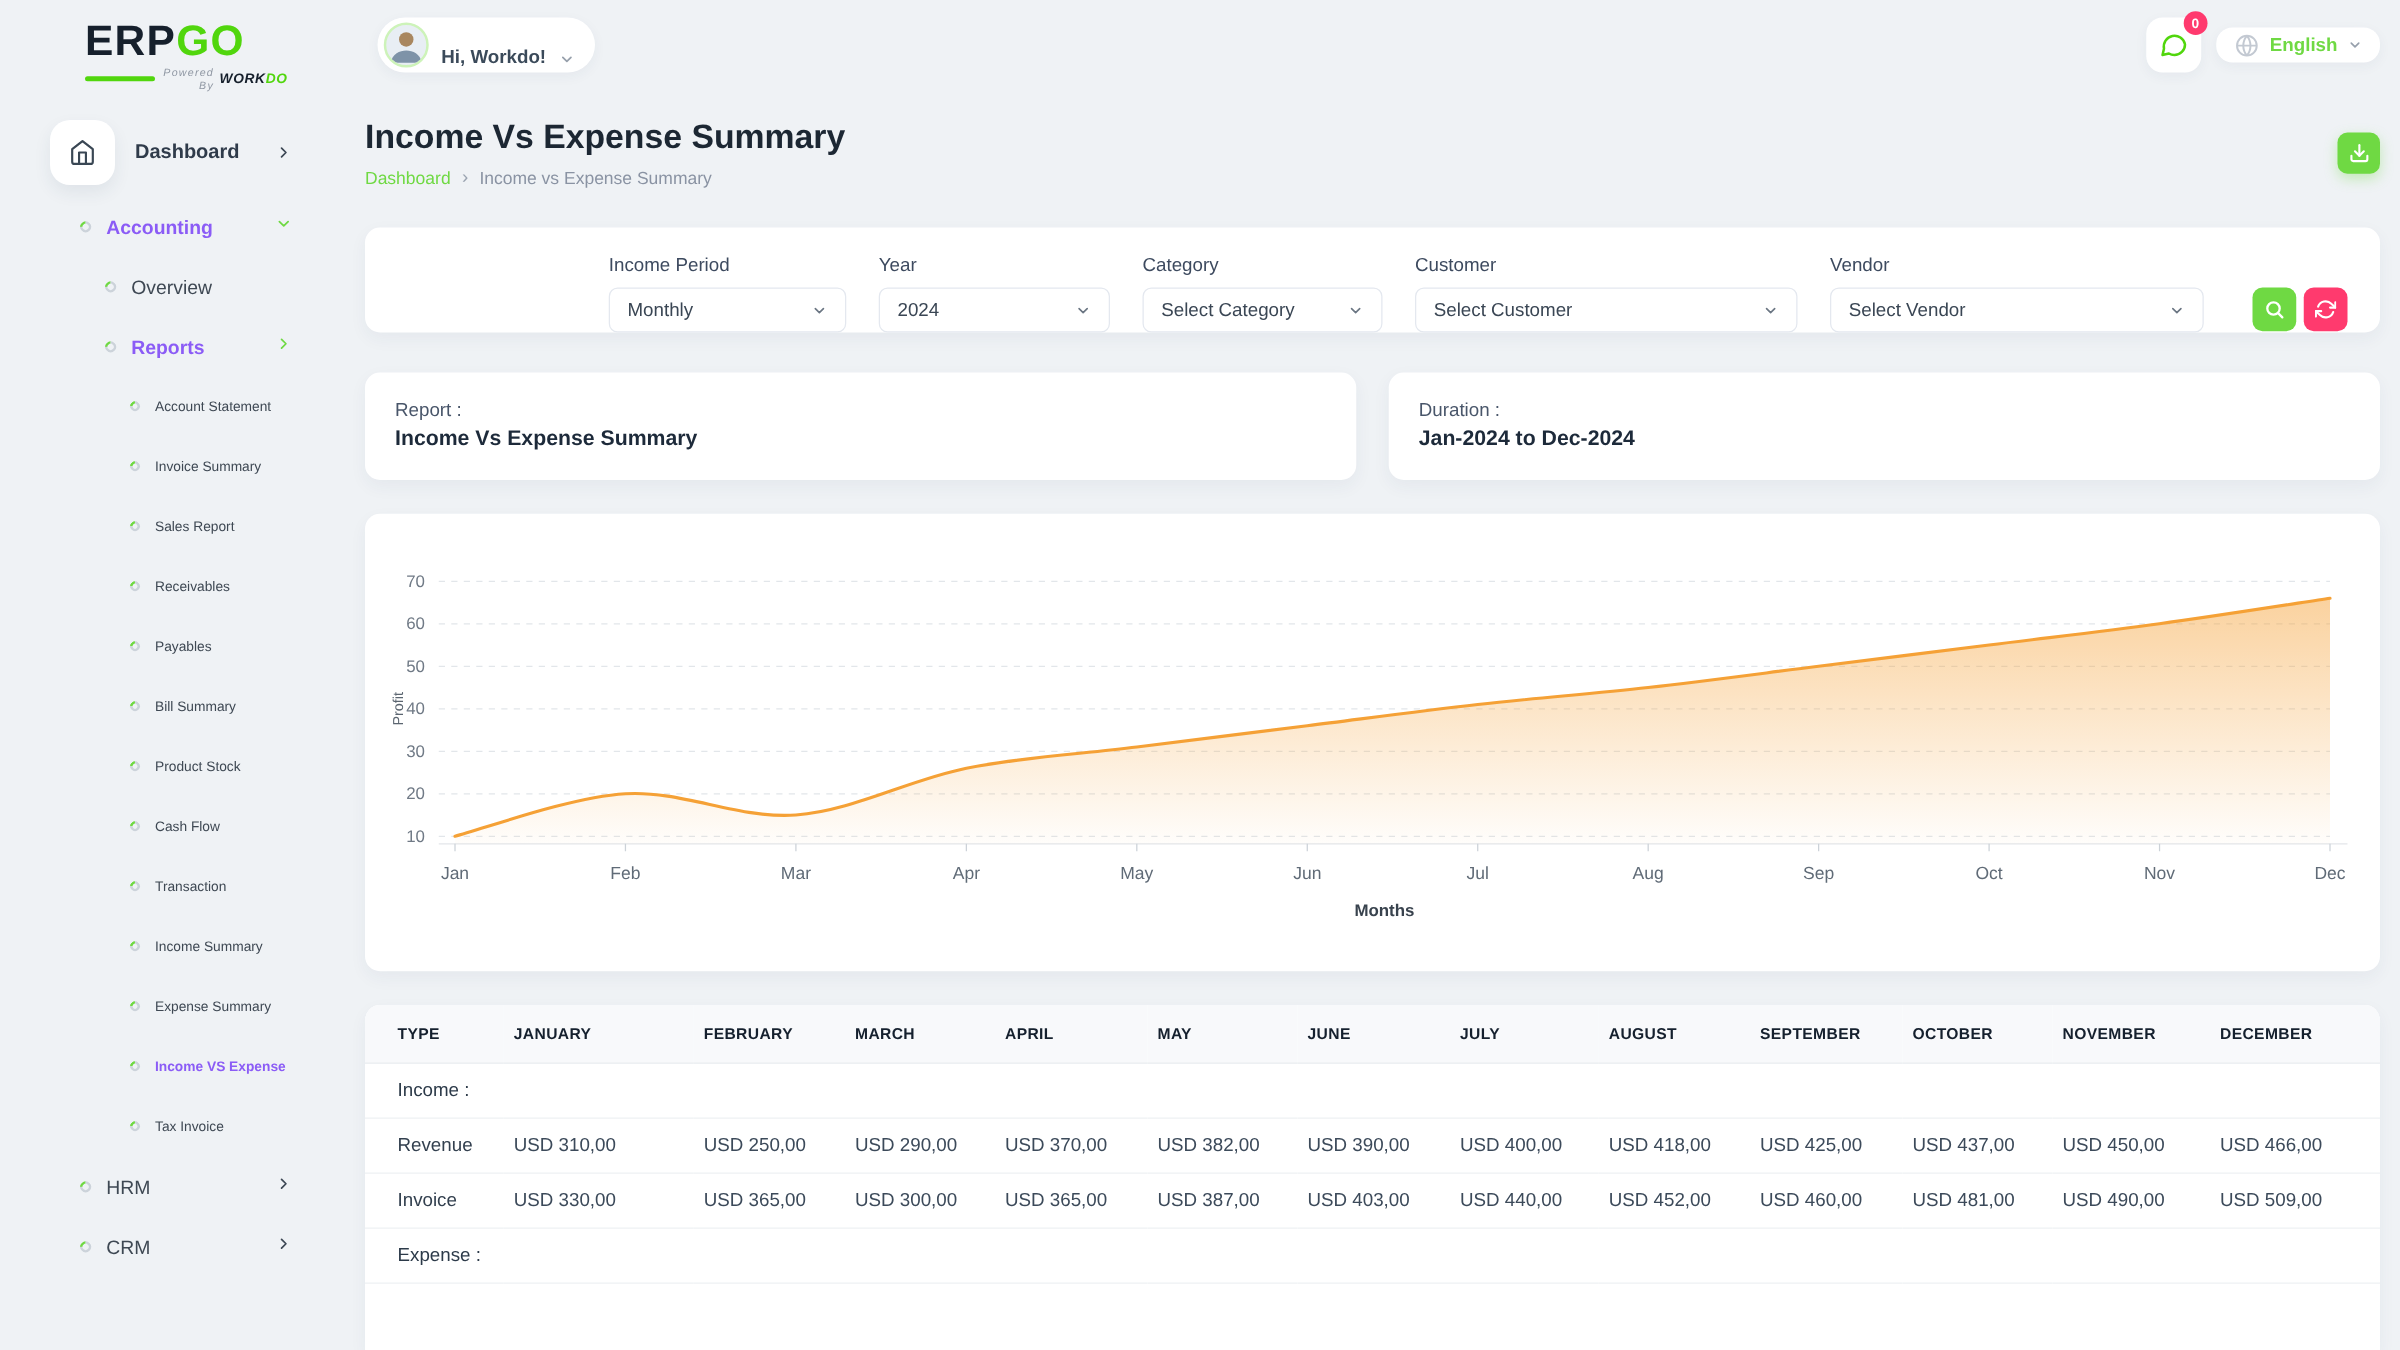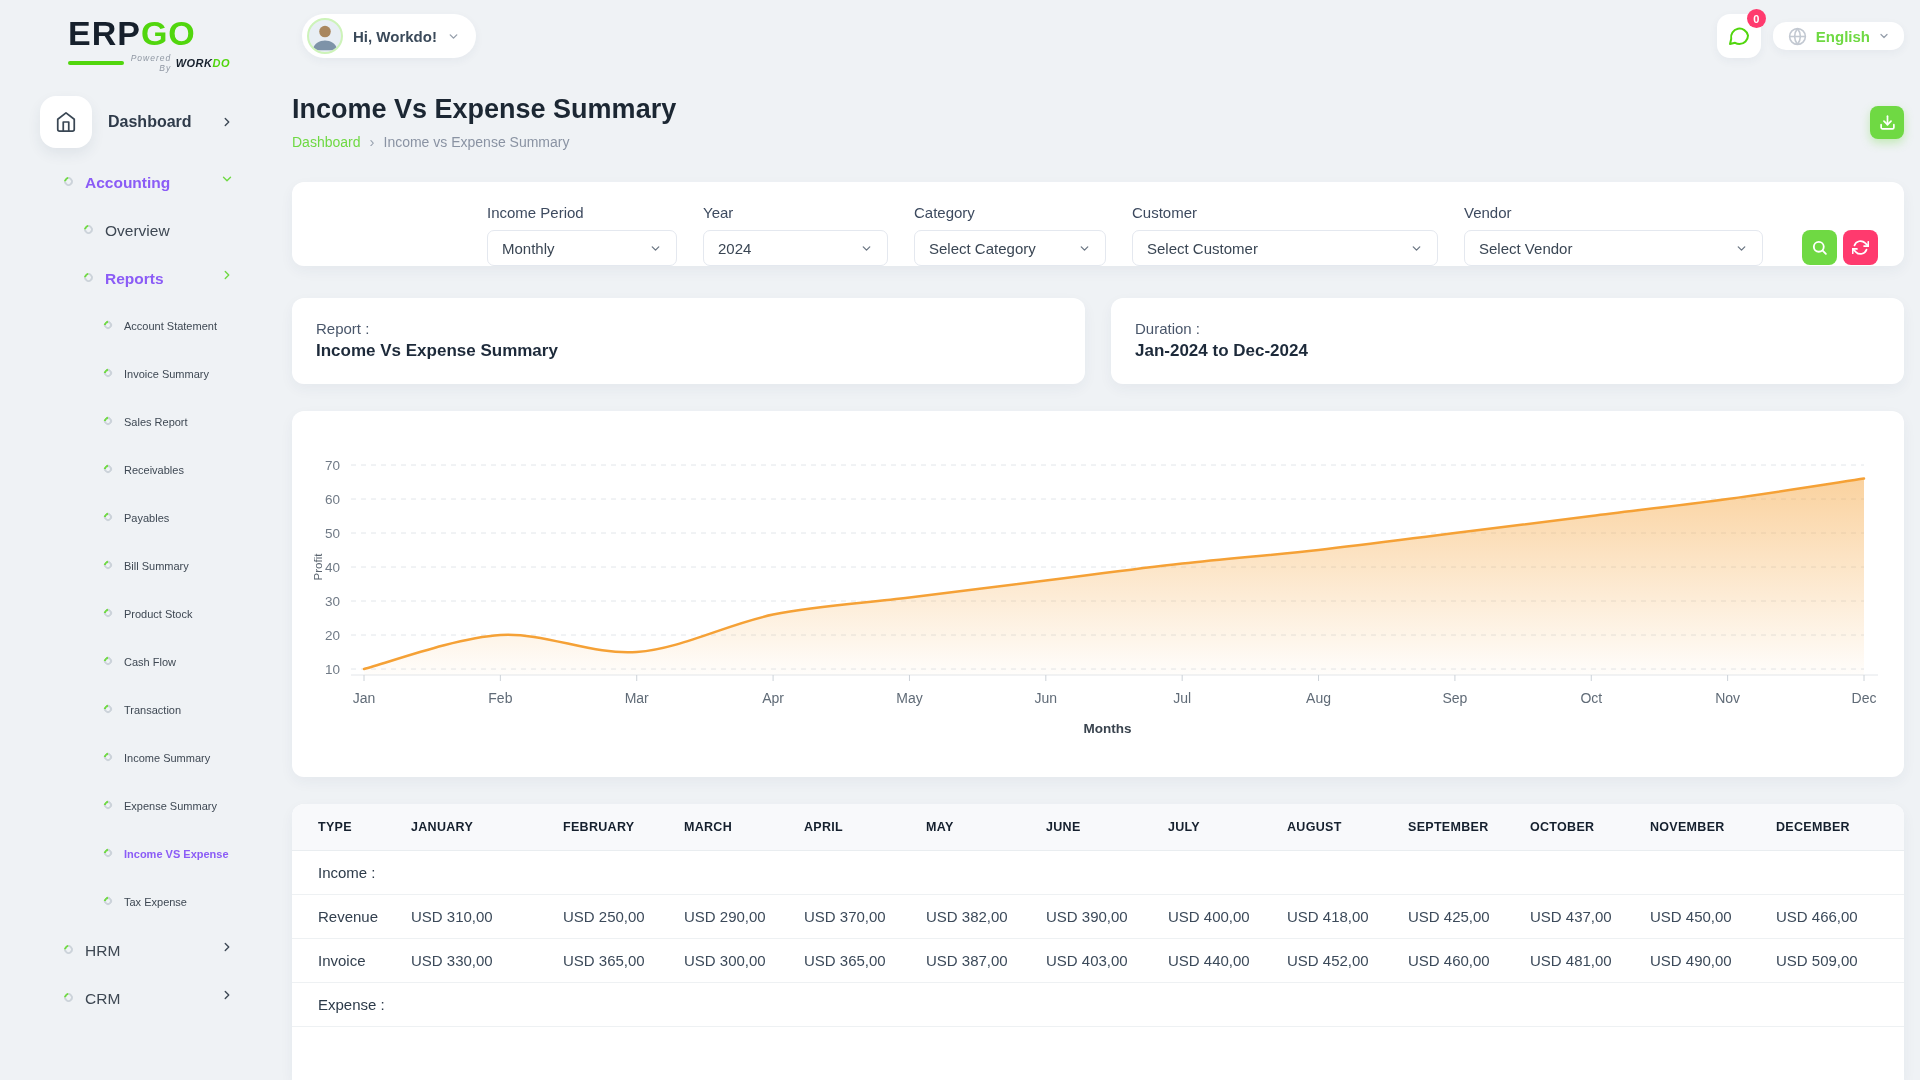--- a/index.html
+++ b/index.html
@@ -30,21 +30,21 @@
   .lvl3 { padding-left:84px; }
   .bullet { width:9px; height:9px; border-radius:50%; border:2.5px solid #ccd3da; border-top-color:#6fd943; transform:rotate(-45deg); margin-top:5px; flex-shrink:0; }
   .lvl3 .bullet { width:8px; height:8px; border-width:2.2px; }
   .side-item .lbl2 { margin-left:12px; font-size:15.5px; color:#3e4853; line-height:21px; }
   .lvl3 .lbl2 { font-size:11px; max-width:108px; }
   .side-item.green .lbl2 { color:#8b5cf6; font-weight:700; }
 
   
   .main { flex:1; padding:0 16px 0 0; display:flex; flex-direction:column; }
   .topbar { height:72px; display:flex; align-items:center; }
-  .greeting { margin-left:10px; background:#fff; border-radius:24px; height:44px; display:flex; align-items:center; padding:4px 16px 4px 5px; gap:10px; box-shadow:0 3px 10px rgba(40,60,90,.05); cursor:pointer; }
+  .greeting { margin-left:10px; background:#fff; border-radius:24px; height:44px; display:flex; align-items:flex-end; padding:4px 16px 4px 5px; gap:10px; box-shadow:0 3px 10px rgba(40,60,90,.05); cursor:pointer; }
   .avatar { width:36px; height:36px; border-radius:50%; border:2px solid #cdf3b9; overflow:hidden; background:#e8eef4; }
   .greet-lbl { font-size:15px; font-weight:600; color:#3b4a5a; }
   .top-right { margin-left:auto; display:flex; align-items:center; gap:12px; }
   .notif-btn { position:relative; width:44px; height:44px; background:#fff; border-radius:13px; display:flex; align-items:center; justify-content:center; box-shadow:0 3px 10px rgba(40,60,90,.05); cursor:pointer; }
   .badge { position:absolute; top:-5px; right:-5px; min-width:19px; height:19px; border-radius:10px; background:#ff3a6e; color:#fff; font-size:11px; font-weight:700; display:flex; align-items:center; justify-content:center; }
   .lang-btn { height:28px; background:#fff; border-radius:13px; display:flex; align-items:center; gap:8px; padding:0 14px; box-shadow:0 3px 10px rgba(40,60,90,.05); cursor:pointer; }
   .lang-lbl { font-size:15px; font-weight:600; color:#6fd943; }
 
   .page-head { margin-top:22px; display:flex; align-items:center; }
   .page-title { font-size:27px; font-weight:700; color:#1c2733; }
@@ -180,21 +180,21 @@
         <li class="side-item lvl3">
           <span class="bullet"></span>
       <span class="lbl2">Expense Summary</span>
       </li>
         <li class="side-item lvl3 green">
           <span class="bullet"></span>
       <span class="lbl2">Income VS Expense</span>
       </li>
         <li class="side-item lvl3">
           <span class="bullet"></span>
-      <span class="lbl2">Tax Expense</span>
+      <span class="lbl2">Tax Invoice</span>
       </li>
         <li class="side-item lvl1">
           <span class="bullet"></span>
       <span class="lbl2">HRM</span>
       <span class="chev">
             <svg width="14" height="14" viewBox="0 0 24 24" fill="none" stroke="#3d4855" stroke-width="2.4" stroke-linecap="round" stroke-linejoin="round">
               <polyline points="9 6 15 12 9 18"></polyline>
             </svg>
           </span>
         </li>

